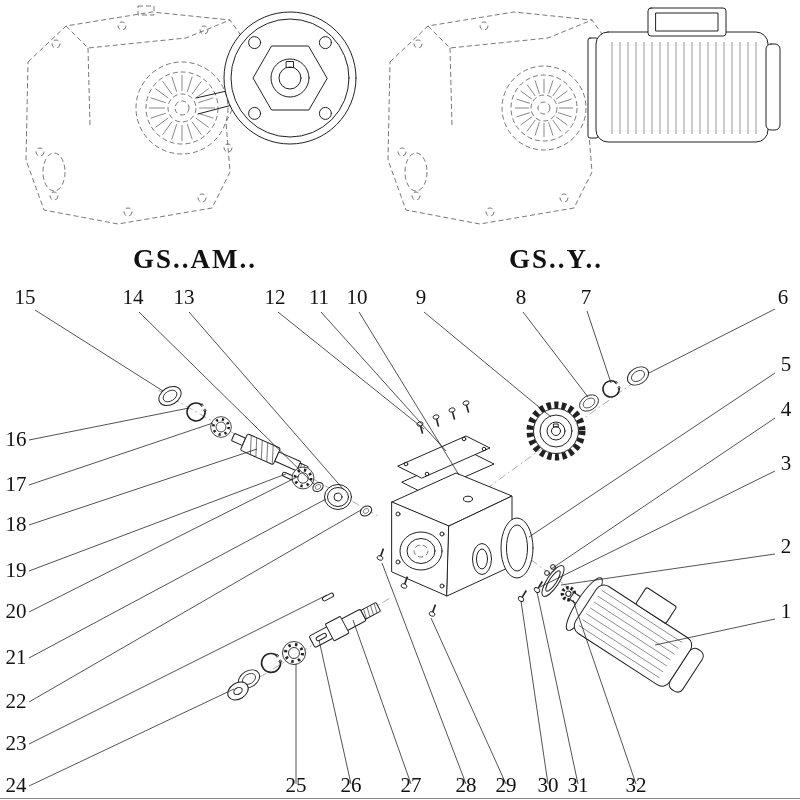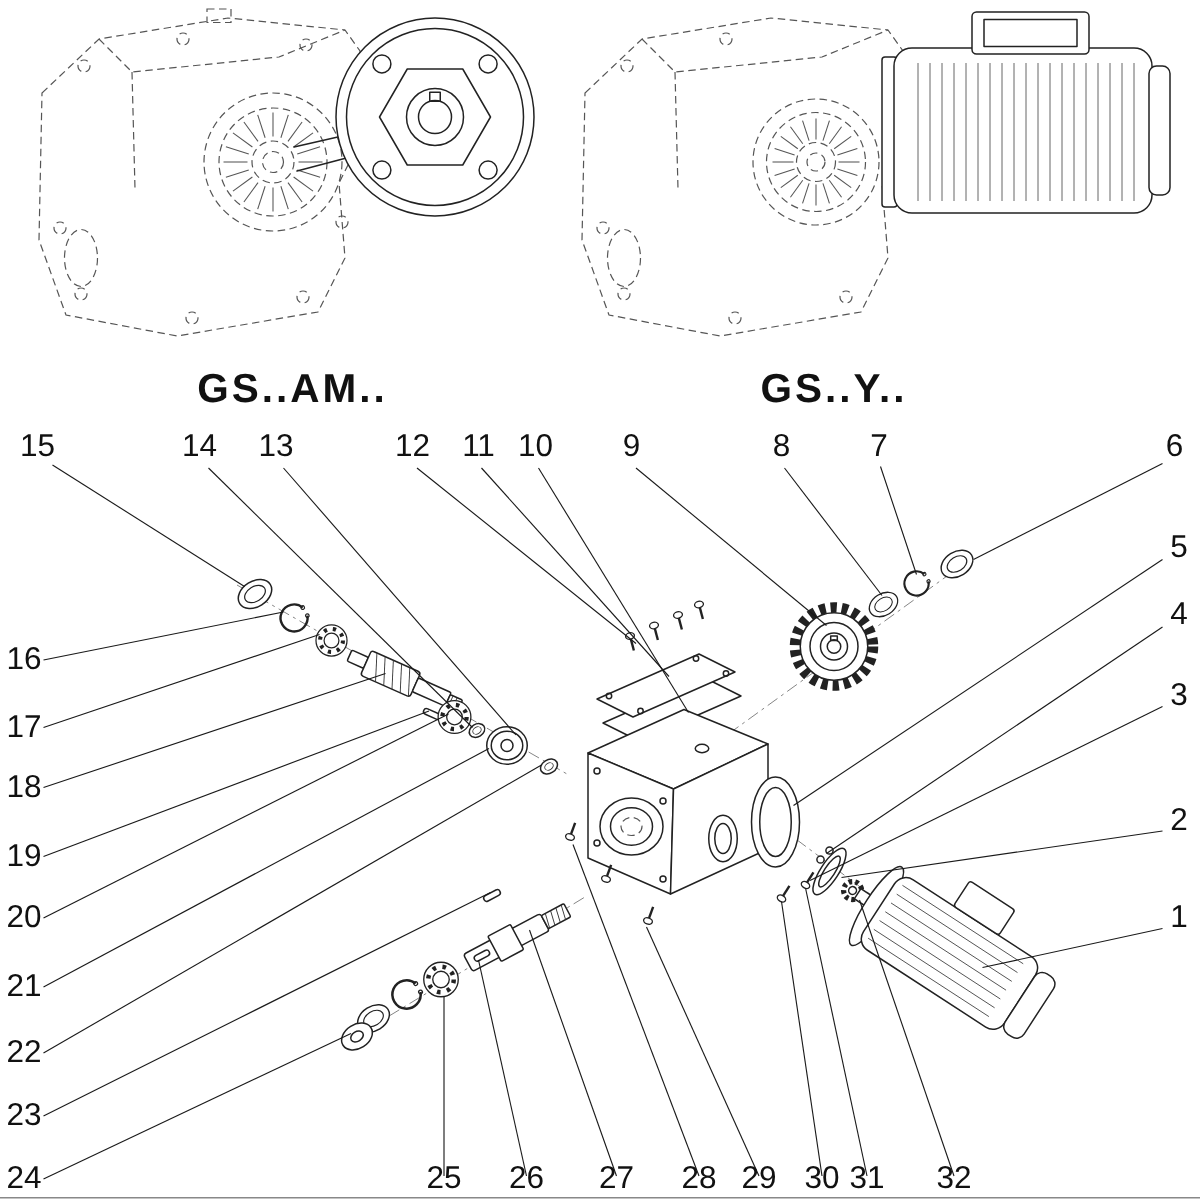--- a/index.html
+++ b/index.html
@@ -1,17 +1,17 @@
 <!DOCTYPE html>
 <html><head>
 <meta charset="utf-8">
 <style>
   html,body{margin:0;padding:0;background:#fff;}
   .canvas{position:relative;width:800px;height:800px;background:#fff;overflow:hidden;
-          font-family:Liberation Sans, sans-serif;}
+          font-family:Liberation Serif, serif;}
   svg{position:absolute;left:0;top:0;}
   .sol  { stroke:#222; fill:none; stroke-width:1; stroke-linecap:round; stroke-linejoin:round; }
   .sol2 { stroke:#222; fill:#fff; stroke-width:1; stroke-linecap:round; stroke-linejoin:round; }
   .thin { stroke:#333; fill:none; stroke-width:0.6; }
   .hid  { stroke:#555; fill:none; stroke-width:0.8; stroke-dasharray:5 3; }
   .axis { stroke:#777; fill:none; stroke-width:0.6; stroke-dasharray:8 3 2 3; }
   .lead { stroke:#1a1a1a; stroke-width:0.75; }
   .co   { font-size:21px; fill:#111; text-anchor:middle; }
   .variant-label { font-size:27px; font-weight:bold; fill:#111; text-anchor:middle; letter-spacing:2px; }
 </style>

